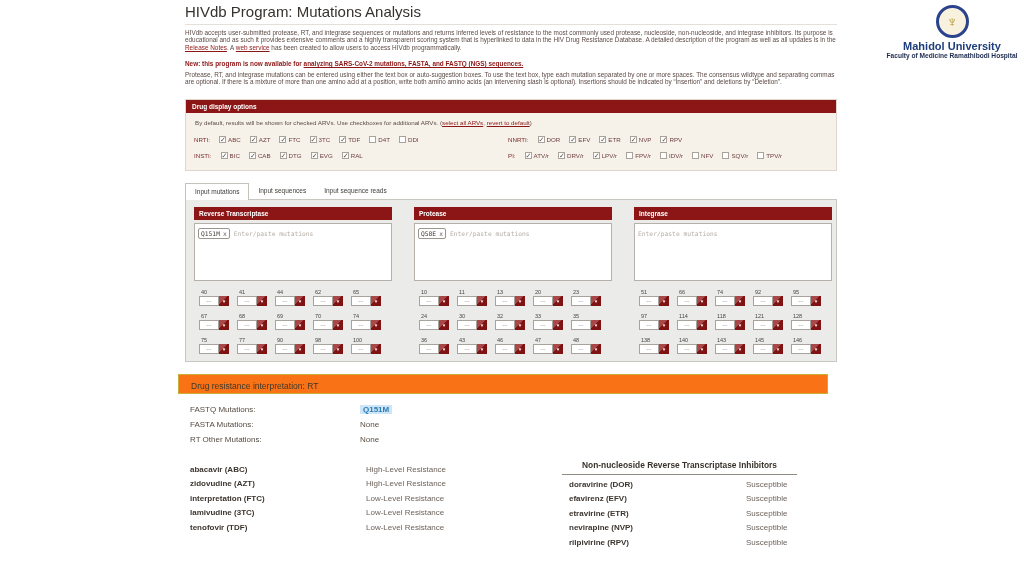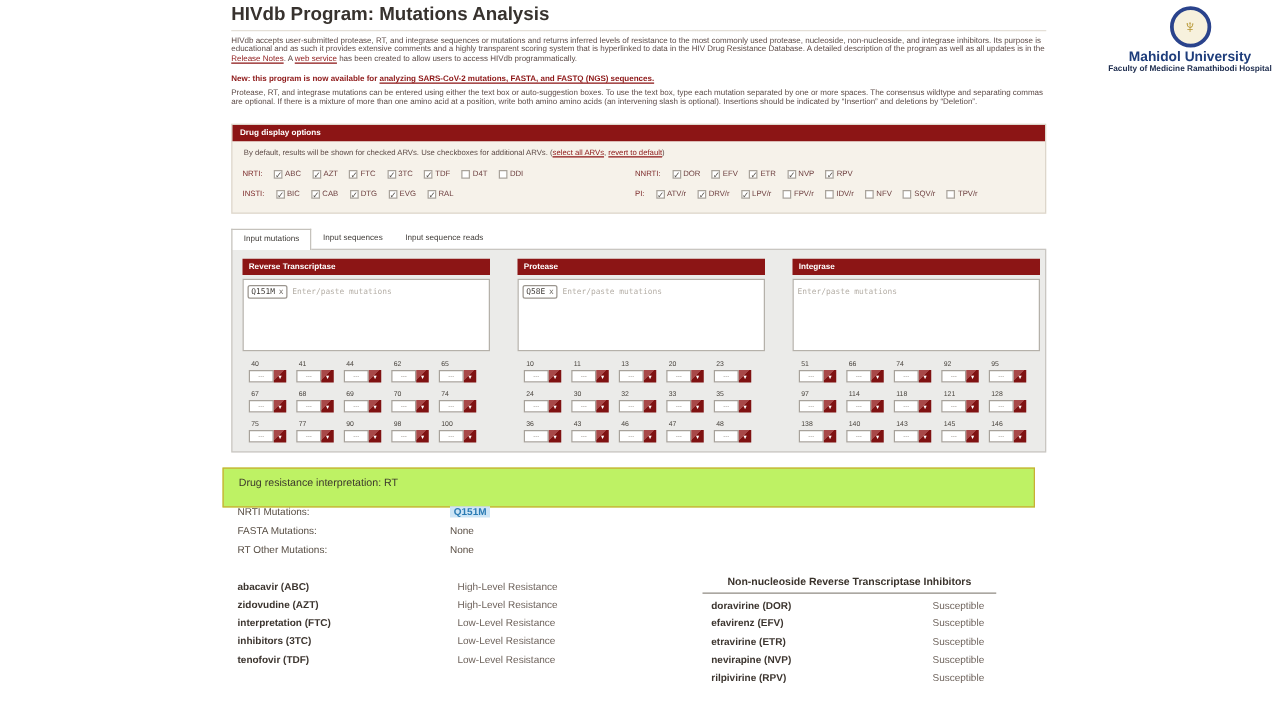--- a/index.html
+++ b/index.html
@@ -2,21 +2,21 @@
 <html><head>
 <meta charset="utf-8">
 <style>
   * { box-sizing: border-box; margin: 0; padding: 0; }
   html,body { width:1024px; height:576px; background:#fff; overflow:hidden;
     font-family:"Liberation Sans", sans-serif; color:#5c4a46; }
   .abs { position:absolute; }
   a.rlink { color:#8c1515; text-decoration:underline; cursor:pointer; }
 
   
-  #page-title { left:185px; top:3px; font-size:15px; font-weight:bold; color:#37322e;text-align:right; }
+  #page-title { left:185px; top:3px; font-size:15px; font-weight:normal; color:#37322e;text-align:right; }
   #title-rule { left:185px; top:24px; width:652px; border-top:1px solid #e4dfd7; }
   #intro { left:185px; top:29px; width:654px; font-size:6.4px; line-height:7.4px; }
   #new-line { left:185px; top:60px; width:654px; font-size:6.4px; font-weight:bold; color:#8c1515; }
   #new-line a { font-weight:bold; }
   #instructions { left:185px; top:71px; width:654px; font-size:6.4px; line-height:7.4px; }
 
   
   #brand { left:878px; top:5px; width:148px; text-align:center; }
   .logo-circle { width:33px; height:33px; margin:0 auto; border-radius:50%;
     border:3px solid #2a438c; background:#f7f1dd; display:flex; align-items:center;
@@ -62,21 +62,21 @@
   .pos-num { font-size:5.5px; color:#4a453f; height:6px; line-height:6px;
     margin-bottom:1px; padding-left:2px; }
   .pos-ctrl { display:flex; height:10px; }
   .pos-val { width:20px; background:#fff; border:1px solid #a7a29b; font-size:5px;
     color:#9a948c; display:flex; align-items:center; justify-content:center; }
   .pos-btn { width:10px; height:10px; cursor:pointer;
     background:linear-gradient(135deg,#a84848 0%,#a84848 42%,#7f1212 42%);
     display:flex; align-items:center; justify-content:center; color:#fff; font-size:5px; }
 
   
-  #interp-banner { left:178px; top:374px; width:650px; height:32px; background:#bef264;
+  #interp-banner { left:178px; top:374px; width:650px; height:20px; background:#f97316;
     border:1px solid #c9ae35; line-height:22px; padding-left:12px; font-size:8.5px;
     color:#3c382c; }
   #summary { left:190px; top:402px; width:420px; }
   .sum-row { display:flex; height:15px; align-items:center; font-size:8px; }
   .sum-label { width:170px; color:#564c42; }
   .sum-value { color:#5a4f45; }
   .sum-value.hl { background:#cde5f6; color:#2c7cb4; font-weight:bold; padding:0 3px; }
 
   
   .dtable { position:absolute; top:460px; }
@@ -650,21 +650,21 @@
             <div class="pos-num">153</div>
           </div>
         </div>
       </div>
     </div>
   </div>
 
 <div class="abs" id="interp-banner">Drug resistance interpretation: RT</div>
 <div class="abs" id="summary">
     <div class="sum-row">
-      <span class="sum-label">NRTI Mutations:</span>
+      <span class="sum-label">FASTQ Mutations:</span>
       <span class="sum-value hl">Q151M</span>
     </div>
     <div class="sum-row">
       <span class="sum-label">FASTA Mutations:</span>
       <span class="sum-value">None</span>
     </div>
     <div class="sum-row">
       <span class="sum-label">RT Other Mutations:</span>
       <span class="sum-value">None</span>
     </div>
@@ -677,21 +677,21 @@
       </div>
       <div class="tbl-row">
         <span class="tbl-drug">zidovudine (AZT)</span>
         <span class="tbl-level">High-Level Resistance</span>
       </div>
       <div class="tbl-row">
         <span class="tbl-drug">interpretation (FTC)</span>
         <span class="tbl-level">Low-Level Resistance</span>
       </div>
       <div class="tbl-row">
-        <span class="tbl-drug">inhibitors (3TC)</span>
+        <span class="tbl-drug">lamivudine (3TC)</span>
         <span class="tbl-level">Low-Level Resistance</span>
       </div>
       <div class="tbl-row">
         <span class="tbl-drug">tenofovir (TDF)</span>
         <span class="tbl-level">Low-Level Resistance</span>
       </div>
     </div>
   </div>
 <div class="dtable" id="dtable-1">
     <div class="tbl-header">Non-nucleoside Reverse Transcriptase Inhibitors</div>

